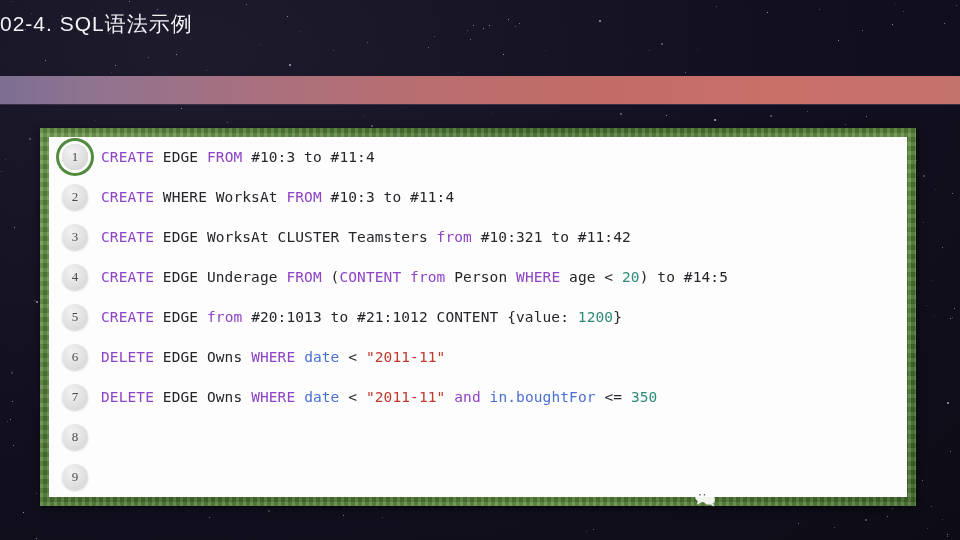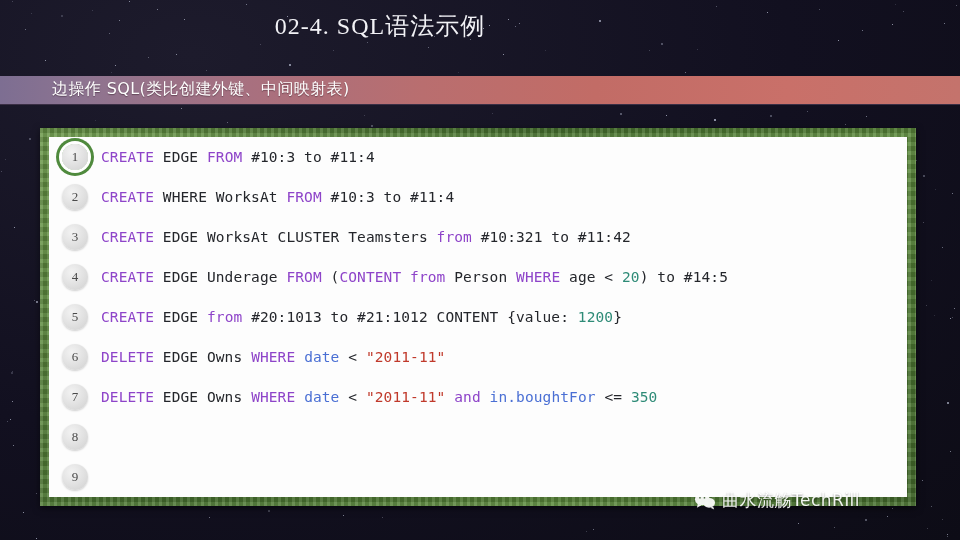--- a/index.html
+++ b/index.html
@@ -15,26 +15,26 @@
   }
   
   .stars{position:absolute;inset:0;pointer-events:none;}
   .stars i{
     position:absolute;display:block;border-radius:50%;
     background:#cdd3e8;
   }
   
   .title{
     position:absolute;left:0;top:10px;width:760px;
-    text-align:center;
+    text-align:left;
     color:#f2f2f6;
-    font-size:24px;
+    font-size:21px;
     font-weight:300;
     letter-spacing:1px;
-    font-family:Liberation Serif, serif;
+    font-family:Liberation Sans, sans-serif;
     white-space:nowrap;
   }
   
   .subbar{
     position:absolute;left:0;top:76px;width:960px;height:28px;
     background:linear-gradient(90deg,#7d6e92 0%,#8e7490 9%,#a8707f 26%,#b96e6f 44%,#c26c66 62%,#c97069 82%,#c4736c 100%);
     box-shadow:0 1px 0 #3a2f45;
   }
   .subbar-text{
     position:absolute;left:52px;top:79px;
@@ -447,21 +447,20 @@
       <i style="left:874.4px;top:303.8px;width:1px;height:1px;opacity:0.43"></i>
       <i style="left:505.4px;top:444.1px;width:1px;height:1px;opacity:0.56"></i>
       <i style="left:35.5px;top:493.1px;width:1px;height:1px;opacity:0.49"></i>
       <i style="left:638.7px;top:132.3px;width:1px;height:1px;opacity:0.77"></i>
       <i style="left:704.7px;top:415.6px;width:2px;height:2px;opacity:0.52"></i>
     </div>
 
   <div class="title">02-4. SQL语法示例</div>
 
   <div class="subbar"></div>
-  <div class="subbar-text">边操作 SQL(类比创建外键、中间映射表)</div>
 
   <div class="frame">
     <div class="code" id="code">
         <div class="line active">
           <div class="gutter">
             <div class="badge">1</div>
           </div>
           <div class="src"><span class="kw">CREATE</span><span> EDGE </span><span class="kw">FROM</span><span> #10:3 to #11:4</span></div>
         </div>
         <div class="line">
@@ -517,16 +516,15 @@
     <span class="wm-icon">
       <svg viewBox="0 0 24 20" width="22" height="18" aria-hidden="true">
         <ellipse cx="9" cy="8" rx="8.2" ry="6.6" fill="#ffffff"></ellipse>
         <polygon points="4,13 3,17.5 8,14.6" fill="#ffffff"></polygon>
         <ellipse cx="16.5" cy="12" rx="6.6" ry="5.4" fill="#ffffff"></ellipse>
         <polygon points="21,16 22.2,19.5 18,17.4" fill="#ffffff"></polygon>
         <circle cx="6.4" cy="6.4" r="0.95" fill="#3d5a33"></circle>
         <circle cx="11.4" cy="6.4" r="0.95" fill="#3d5a33"></circle>
       </svg>
     </span>
-    <span class="wm-text">曲水流觞TechRill</span>
   </div>
 
 </div>
 
 </body></html>

